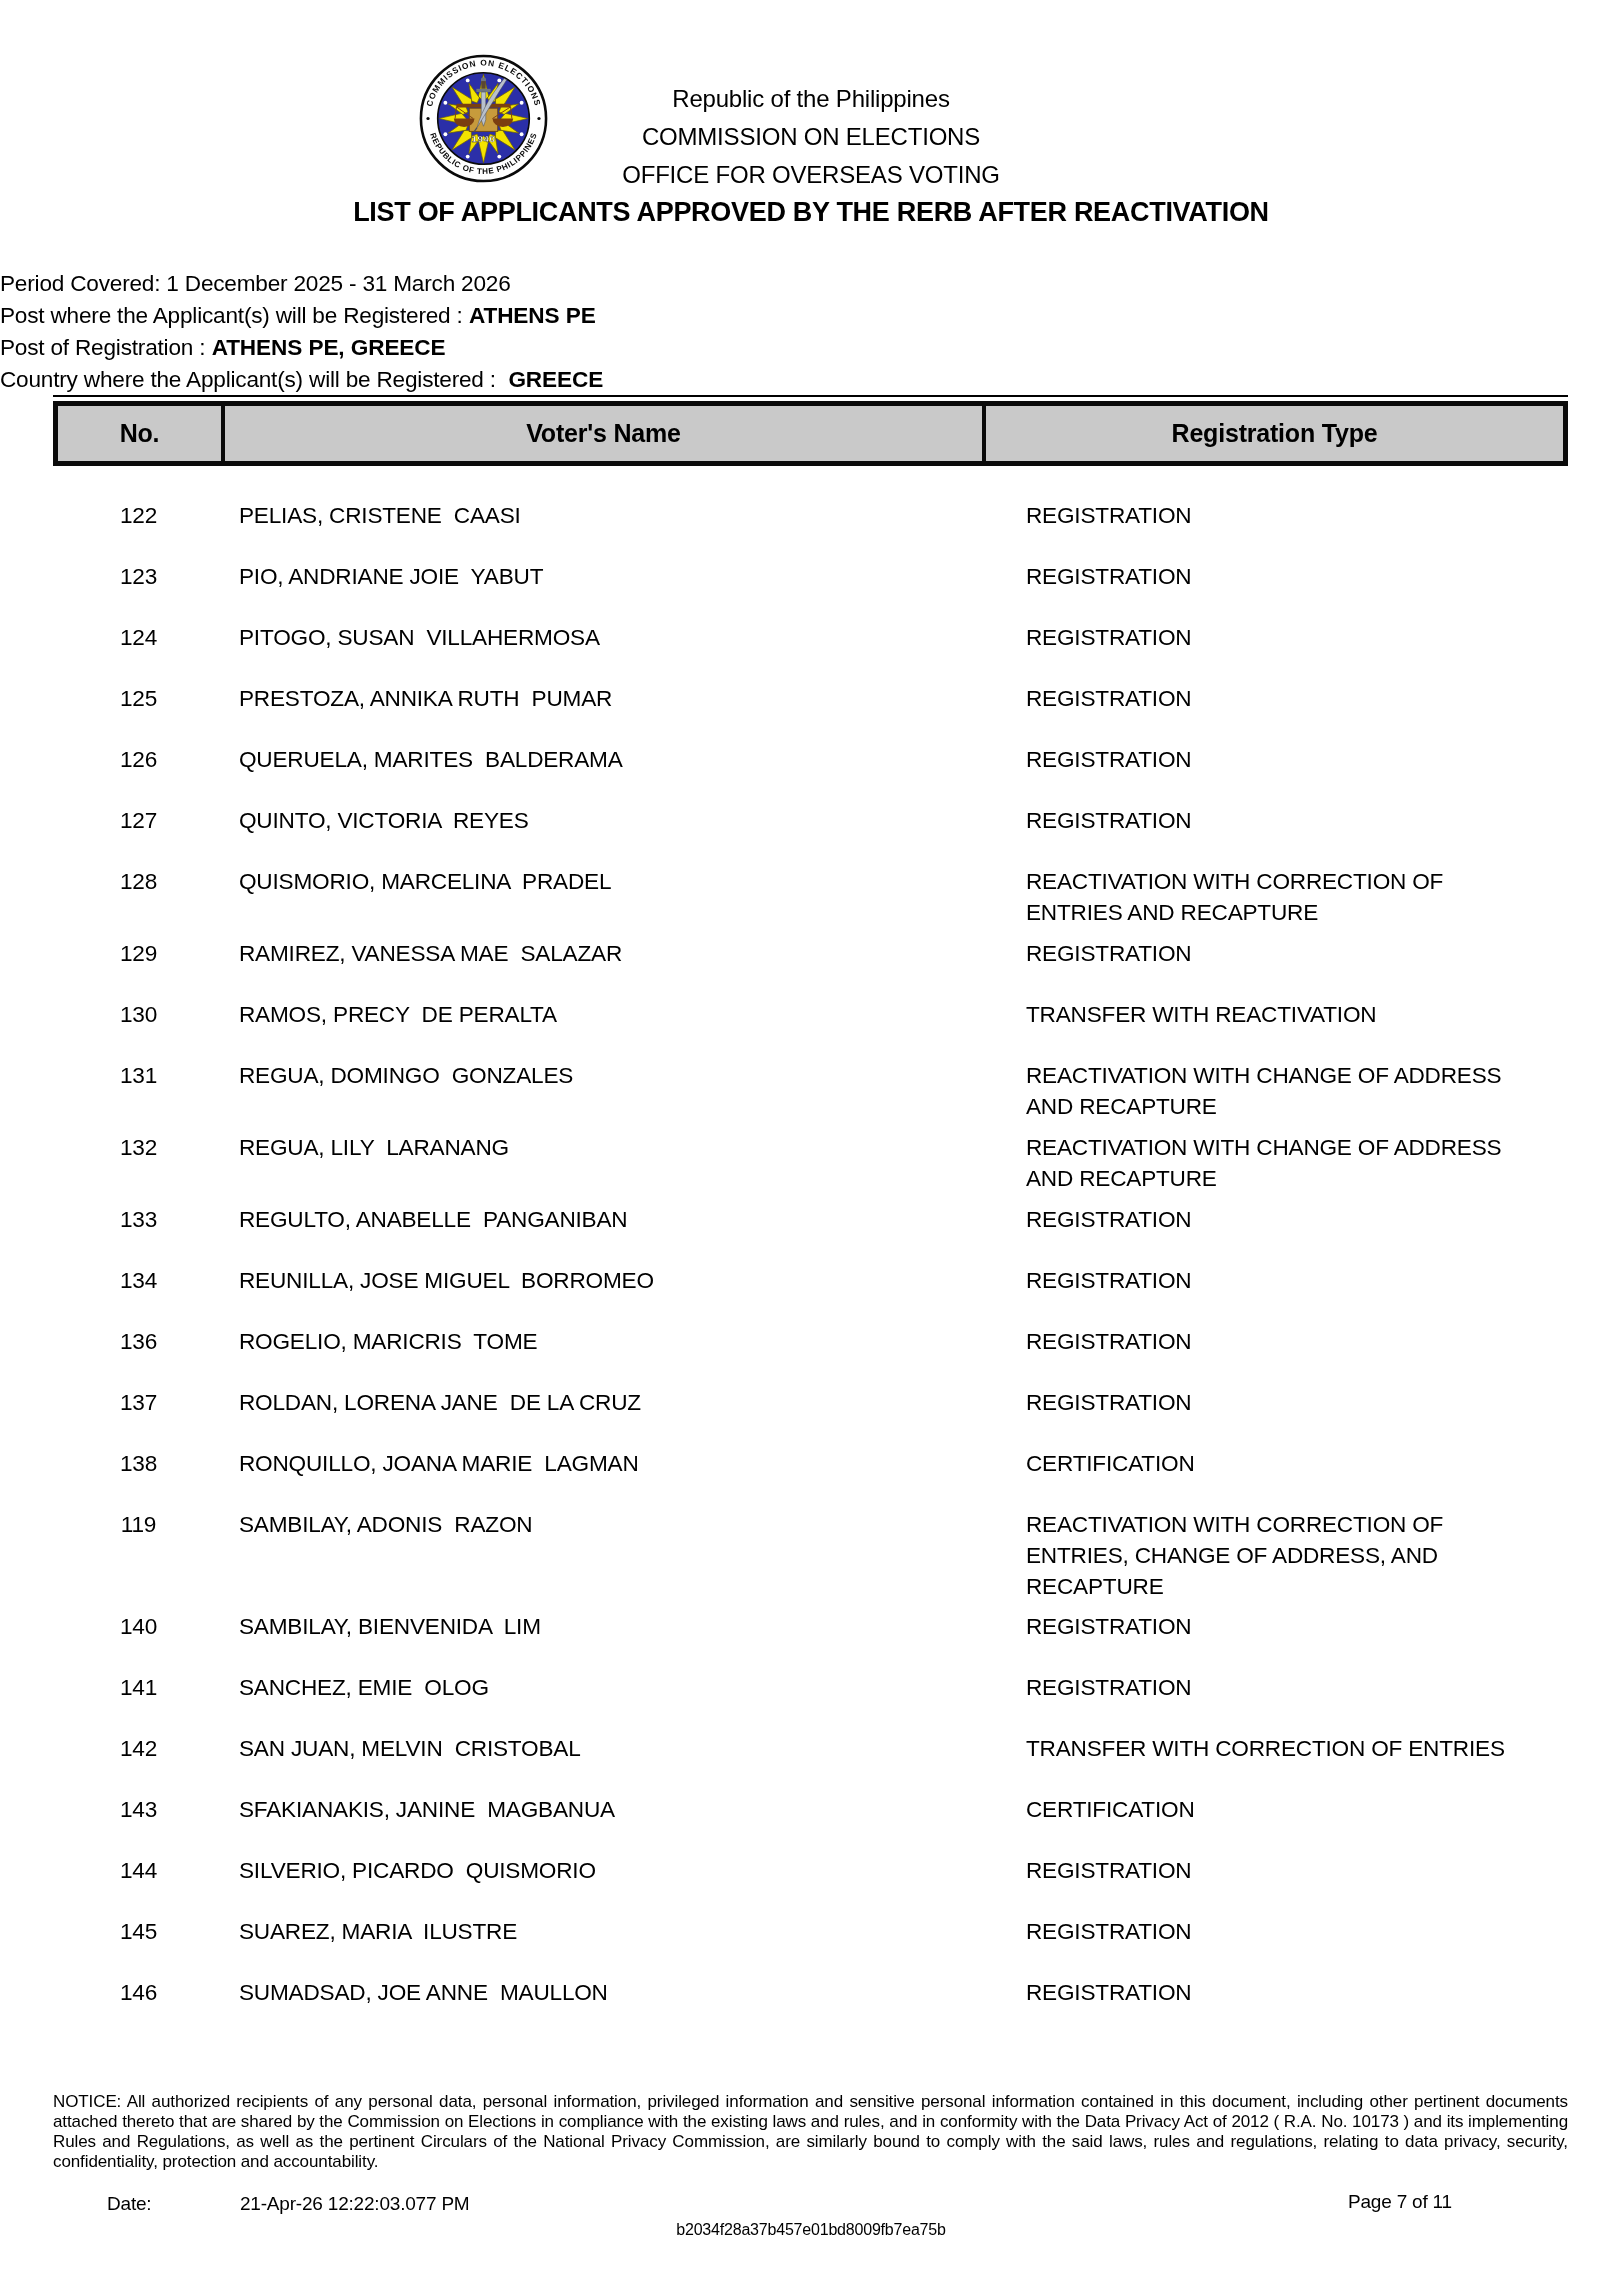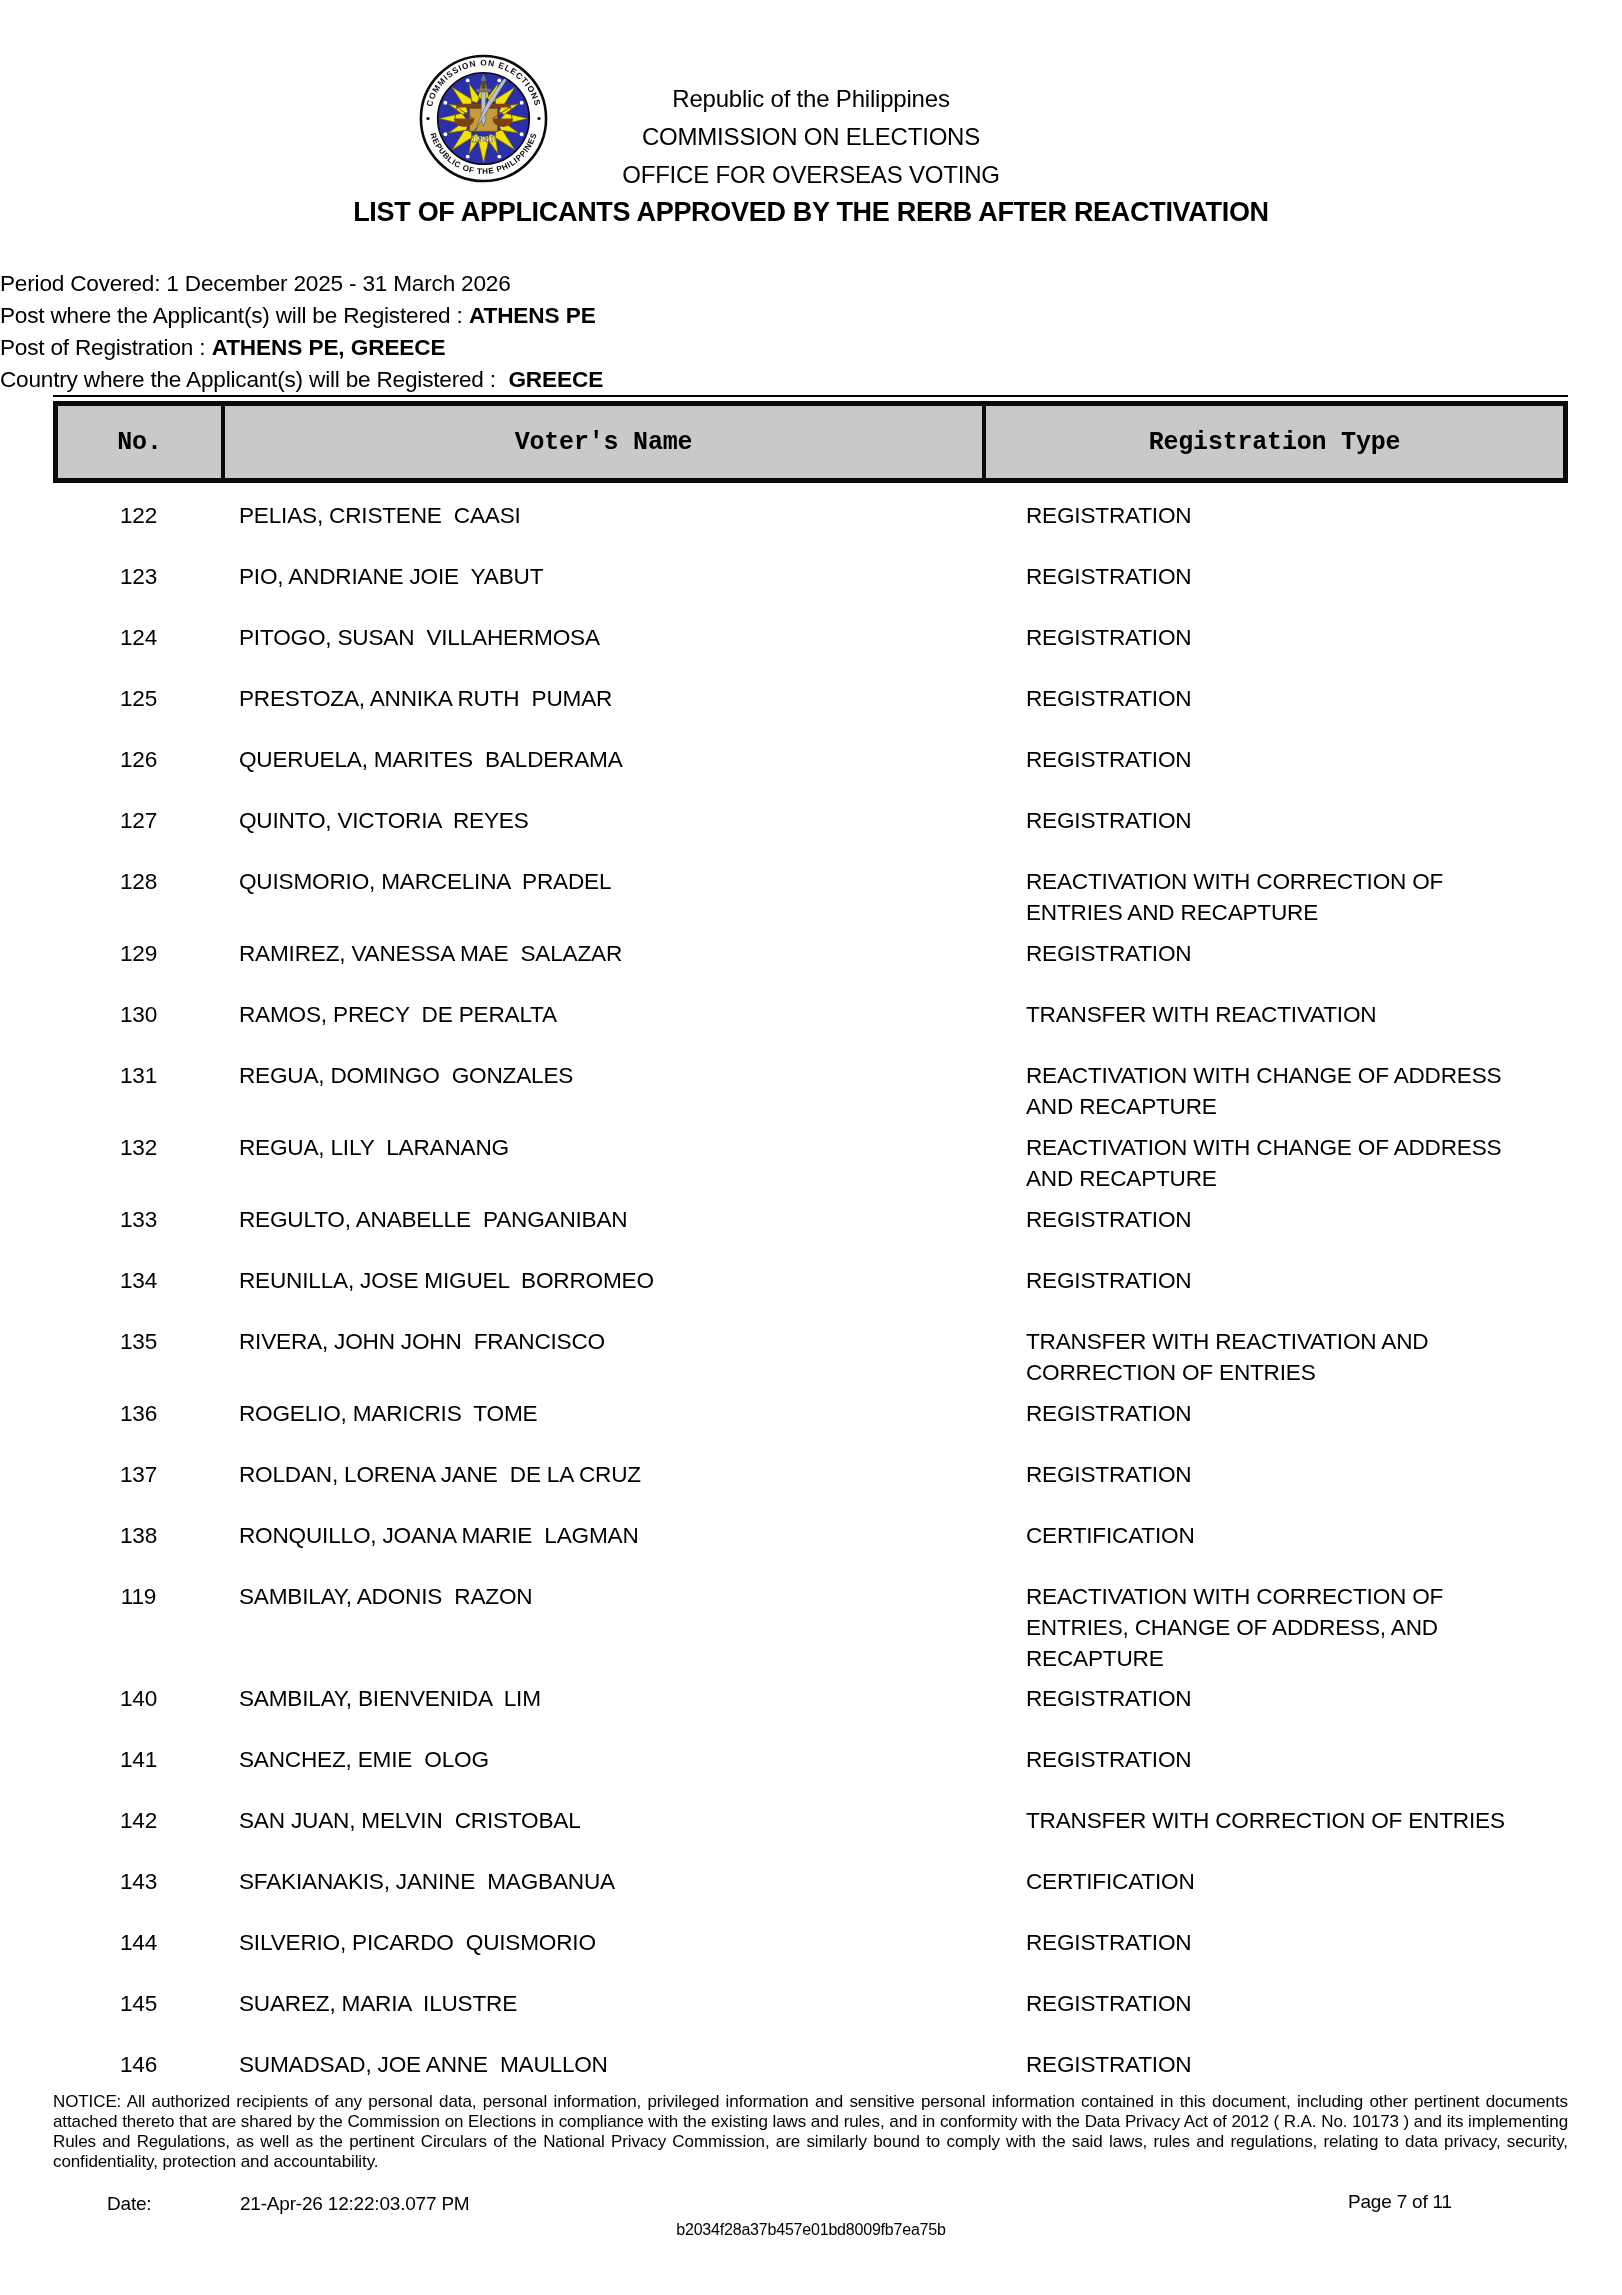--- a/index.html
+++ b/index.html
@@ -16,23 +16,23 @@
   .seal{position:absolute;left:419px;top:54px;width:129px;height:129px;}
   .org-lines{position:absolute;left:0;top:80px;width:100%;text-align:center;line-height:38px;font-size:24px;}
   .org-lines .l1{font-size:24px;}
   .doc-title{position:absolute;left:0;top:197px;width:100%;text-align:center;font-size:27px;font-weight:bold;letter-spacing:-0.3px;}
   .meta{position:absolute;left:0;top:268px;width:100%;text-align:left;font-size:22.6px;line-height:32px;}
   .meta b{margin-left:6.3px;letter-spacing:-0.1px;}
   .meta .gap-wide{margin-left:12.5px;}
   
   .top-hairline{position:absolute;left:53px;top:395px;width:1515px;height:1.9px;background:#000;}
   .thead{
-    position:absolute;left:53px;top:401px;width:1515px;height:82px;
+    position:absolute;left:53px;top:401px;width:1515px;height:65px;
     background:#c9c9c9;border:5px solid #0a0a0a;box-sizing:border-box;
-    display:flex;align-items:stretch;font-family:Liberation Mono, monospace;
+    display:flex;align-items:stretch;
   }
   .thead .th{display:flex;align-items:center;justify-content:center;font-weight:bold;font-size:25px;box-sizing:border-box;}
   .th-no{width:167px;border-right:4.4px solid #0a0a0a;}
   .th-name{width:761px;border-right:4.4px solid #0a0a0a;}
   .th-type{flex:1;}
   
   .tbody{position:absolute;left:53px;top:500px;width:1515px;}
   .row{position:relative;height:61px;}
   .row.row-2{height:72px;}
   .row.row-3{height:102px;}
@@ -237,28 +237,20 @@
           <div>REGISTRATION</div>
         </div>
       </div>
       <div class="row">
         <div class="num">134</div>
         <div class="vname">REUNILLA, JOSE MIGUEL  BORROMEO</div>
         <div class="rtype">
           <div>REGISTRATION</div>
         </div>
       </div>
-      <div class="row row-2">
-        <div class="num">135</div>
-        <div class="vname">RIVERA, JOHN JOHN  FRANCISCO</div>
-        <div class="rtype">
-          <div>TRANSFER WITH REACTIVATION AND</div>
-          <div>CORRECTION OF ENTRIES</div>
-        </div>
-      </div>
       <div class="row">
         <div class="num">136</div>
         <div class="vname">ROGELIO, MARICRIS  TOME</div>
         <div class="rtype">
           <div>REGISTRATION</div>
         </div>
       </div>
       <div class="row">
         <div class="num">137</div>
         <div class="vname">ROLDAN, LORENA JANE  DE LA CRUZ</div>

